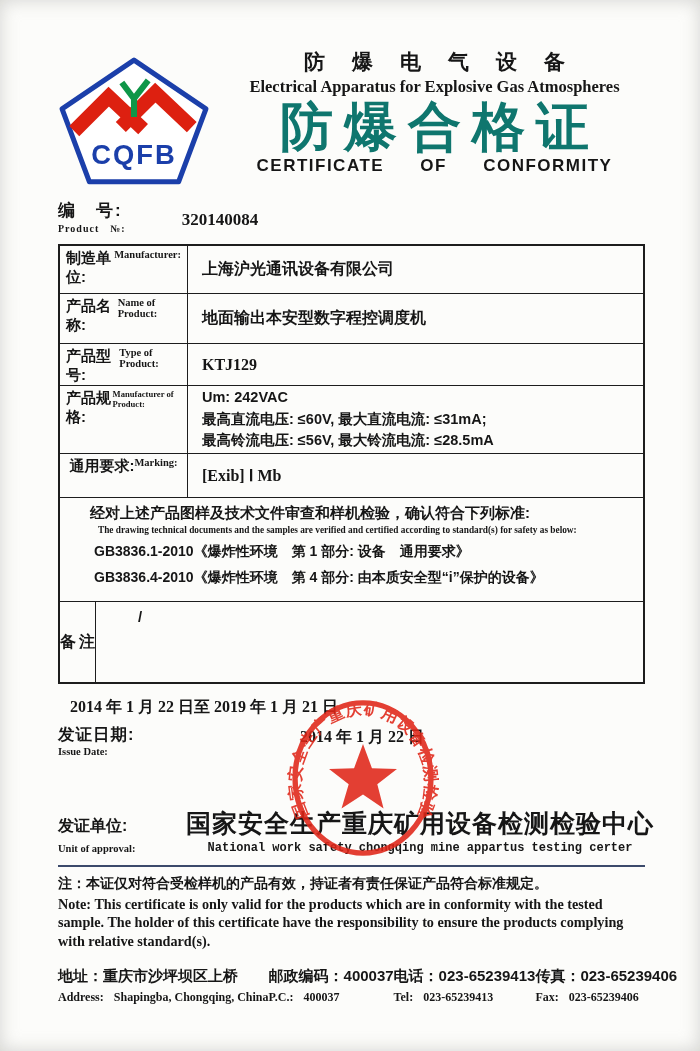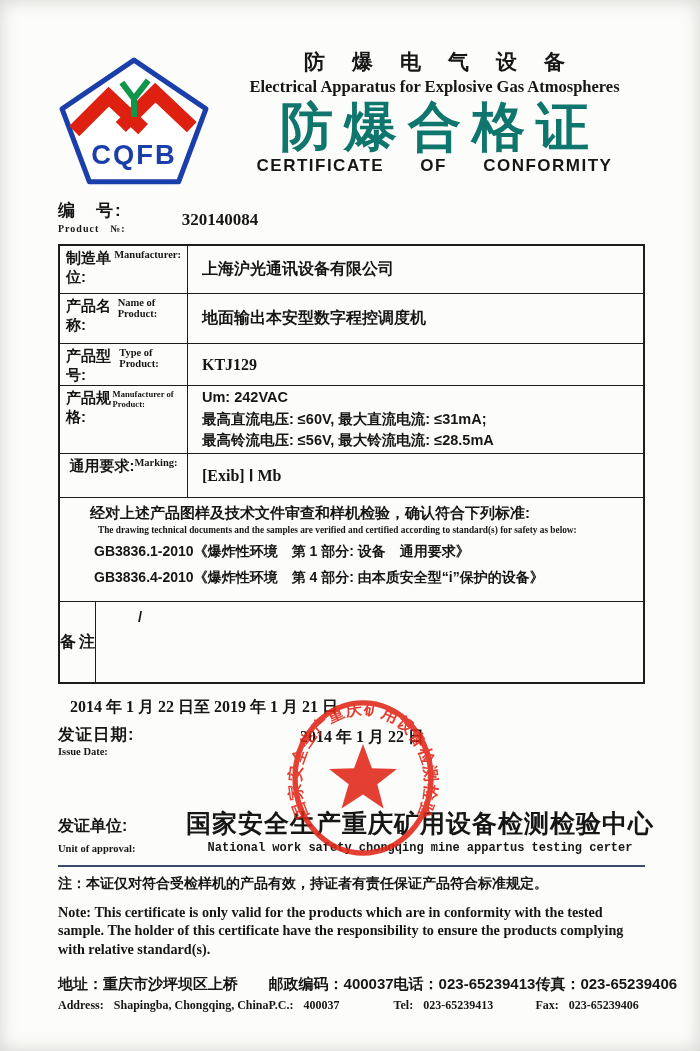--- a/index.html
+++ b/index.html
@@ -90,21 +90,21 @@
   .approval { display:flex; margin-top:50px; align-items:center; }
   .appr-label { width:128px; flex:none; padding-top:8px; }
   .appr-label .cn { font-size:16px; font-weight:bold; }
   .appr-label .en { font-size:10.5px; font-weight:bold; font-family:"Liberation Serif", serif; margin-top:6px; }
   .appr-value { flex:1; }
   .appr-value .cn { font-size:25px; font-weight:bold; letter-spacing:1px; white-space:nowrap; }
   .appr-value .en { font-family:Liberation Mono, monospace; font-size:12px; font-weight:bold; text-align:center; margin-top:1px; }
   
   .sep { border:none; border-top:2.5px solid #3c4a6b; margin:10px 0 8px 0; }
   .note-cn { font-size:14px; font-weight:bold; }
-  .note-en { font-family:"Liberation Serif", serif; font-size:14.2px; font-weight:bold; line-height:1.3; margin-top:10px; }
+  .note-en { font-family:"Liberation Serif", serif; font-size:14.2px; font-weight:bold; line-height:1.3; margin-top:2px; }
   
   .contacts { display:flex; justify-content:space-between; margin-top:14px; }
   .cg .l1 { font-size:15px; font-weight:bold; line-height:1.6; white-space:nowrap; }
   .cg .l2 { font-family:"Liberation Serif", serif; font-size:12px; font-weight:bold; line-height:1.6; white-space:nowrap; }
   .cg .l2 .val { margin-left:10px; }
 </style>
 </head>
 <body>
 
 <div class="page">

